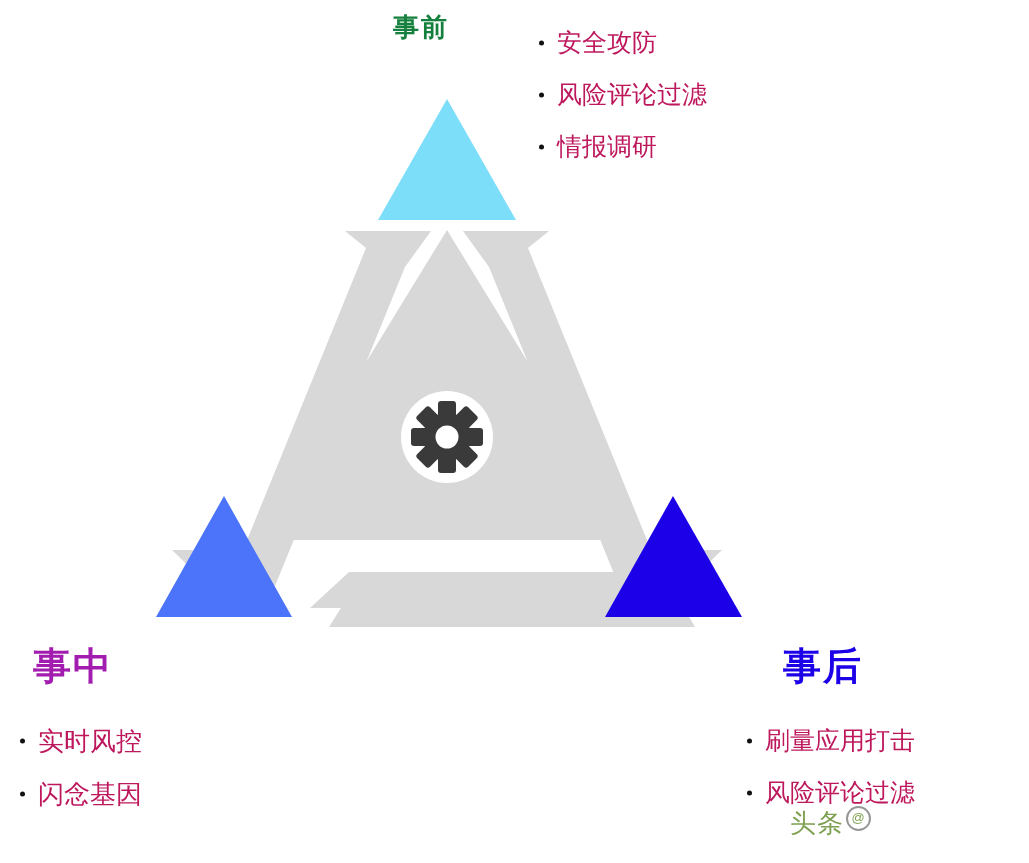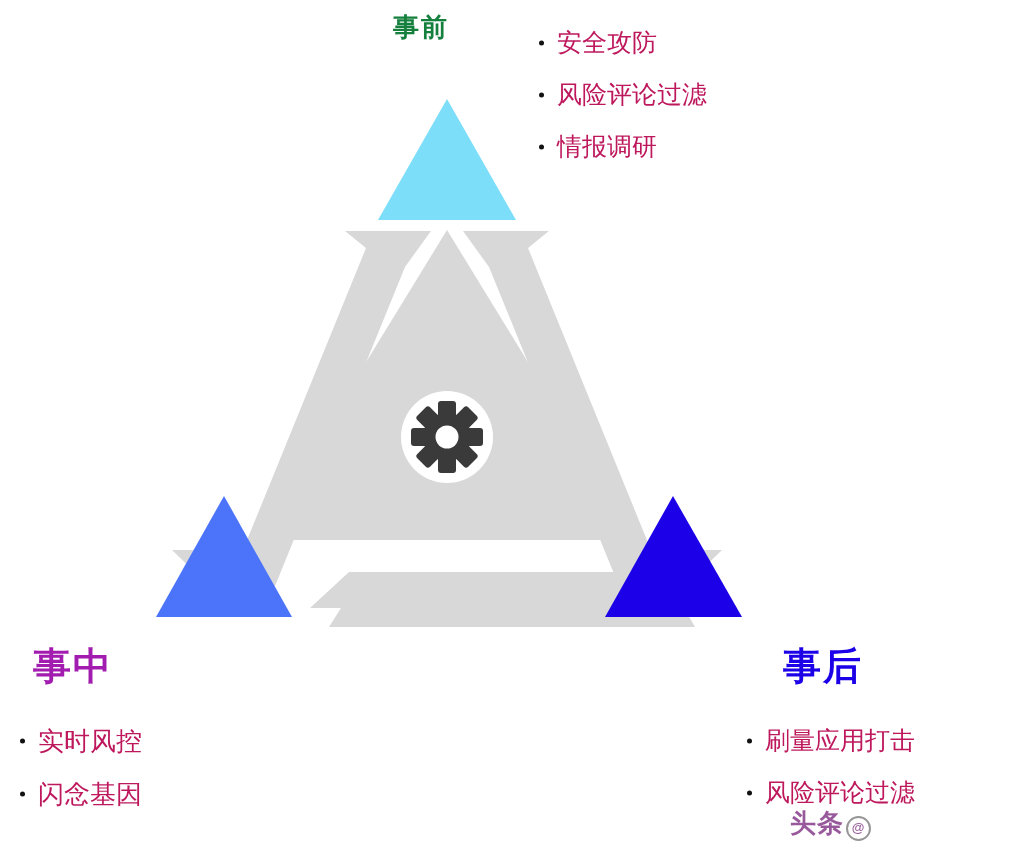--- a/index.html
+++ b/index.html
@@ -104,28 +104,27 @@
     font-size: 25px;
   }
   #bullets-after li { margin-bottom: 27px; }
 
   
   #watermark {
     position: absolute;
     left: 790px;
     top: 806px;
     font-size: 26px;
-    color: #701a75;
+    color: #4d7c0f;
     opacity: 0.72;
     white-space: nowrap;
     display: flex;
-    align-items: flex-end;
+    align-items: flex-start;
     gap: 2px;
     letter-spacing: 1px;
-    font-weight: bold;
   }
   #watermark .wm-ring {
     display: inline-block;
     width: 21px;
     height: 21px;
     border: 2px solid #6f6f6f;
     border-radius: 50%;
     font-size: 13px;
     line-height: 19px;
     text-align: center;

